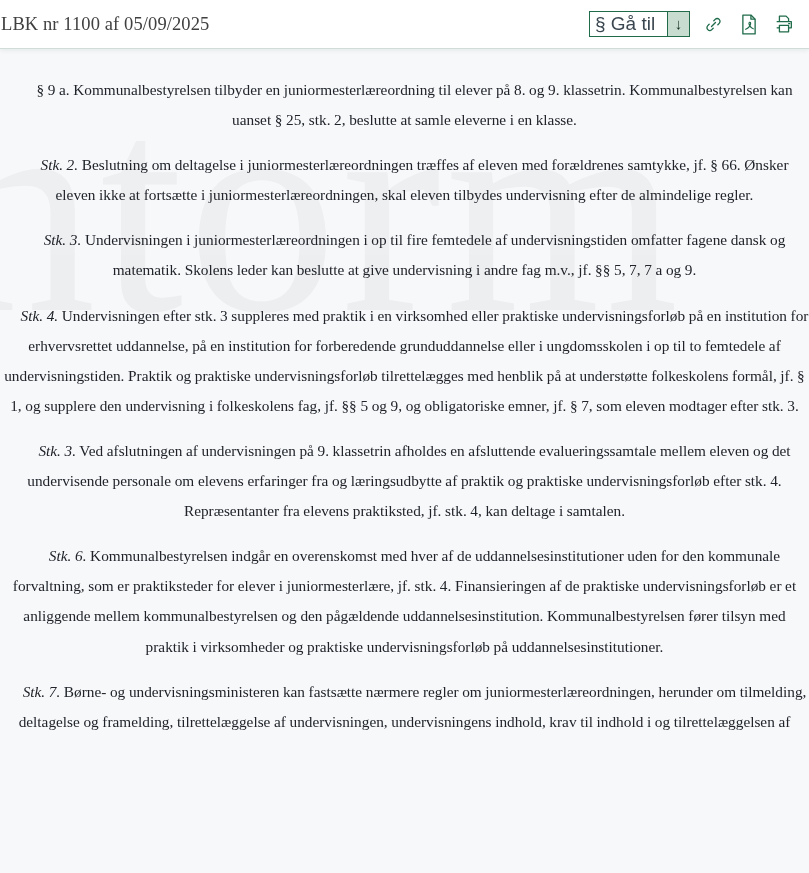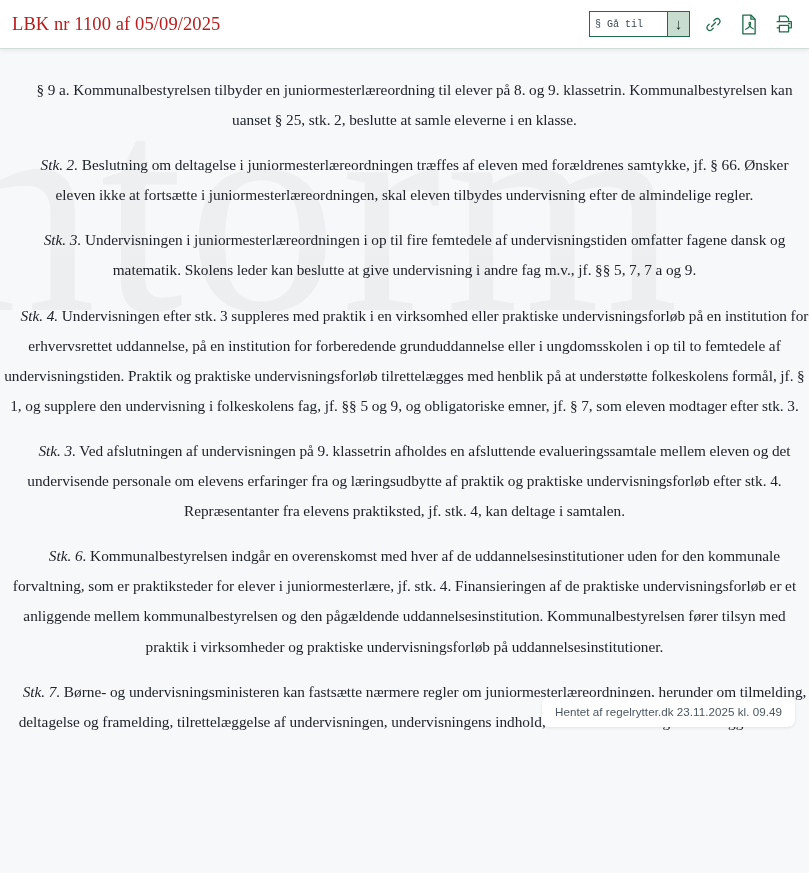--- a/index.html
+++ b/index.html
@@ -25,23 +25,23 @@
     background: #ffffff;
     border-bottom: 1px solid #cfdcd8;
     box-shadow: 0 2px 4px rgba(60,90,80,0.08);
     display: flex;
     align-items: center;
     padding: 0 14px 0 0;
   }
   .doc-title {
     font-family: "Liberation Serif", "DejaVu Serif", serif;
     font-size: 18.5px;
-    color: #b91c1c;
+    color: #404040;
     letter-spacing: 0.1px;
-    padding-left: 12px;
+    padding-left: 1px;
     white-space: nowrap;
     flex: 0 0 auto;
   }
   .topbar-spacer { flex: 1 1 auto; }
 
   .topbar-tools {
     display: flex;
     align-items: center;
     gap: 12px;
     flex: 0 0 auto;
@@ -53,22 +53,22 @@
     align-items: stretch;
     height: 26px;
     border: 1.4px solid #1f6b4a;
     background: #ffffff;
     width: 101px;
   }
   .goto-input {
     border: 0;
     outline: 0;
     background: transparent;
-    font-family: Liberation Mono, monospace;
-    font-size: 10px;
+    font-family: Liberation Sans, sans-serif;
+    font-size: 19px;
     color: #a21caf;
     padding: 0 4px 0 5px;
     width: 100%;
     min-width: 0;
   }
   .goto-input::placeholder { color: #3b4750; opacity: 1; }
   .goto-btn {
     flex: 0 0 auto;
     width: 22px;
     background: #c8ddd0;
@@ -216,15 +216,14 @@
     <p class="para"><em>Stk. 4.</em><span> Undervisningen efter stk. 3 suppleres med praktik i en virksomhed eller praktiske undervisningsforløb på en institution for erhvervsrettet uddannelse, på en institution for forberedende grunduddannelse eller i ungdomsskolen i op til to femtedele af undervisningstiden. Praktik og praktiske undervisningsforløb tilrettelægges med henblik på at understøtte folkeskolens formål, jf. § 1, og supplere den undervisning i folkeskolens fag, jf. §§ 5 og 9, og obligatoriske emner, jf. § 7, som eleven modtager efter stk. 3.</span></p>
 
     <p class="para"><em>Stk. 3.</em><span> Ved afslutningen af undervisningen på 9. klassetrin afholdes en afsluttende evalueringssamtale mellem eleven og det undervisende personale om elevens erfaringer fra og læringsudbytte af praktik og praktiske undervisningsforløb efter stk. 4. Repræsentanter fra elevens praktiksted, jf. stk. 4, kan deltage i samtalen.</span></p>
 
     <p class="para"><em>Stk. 6.</em><span> Kommunalbestyrelsen indgår en overenskomst med hver af de uddannelsesinstitutioner uden for den kommunale forvaltning, som er praktiksteder for elever i juniormesterlære, jf. stk. 4. Finansieringen af de praktiske undervisningsforløb er et anliggende mellem kommunalbestyrelsen og den pågældende uddannelsesinstitution. Kommunalbestyrelsen fører tilsyn med praktik i virksomheder og praktiske undervisningsforløb på uddannelsesinstitutioner.</span></p>
 
     <p class="para"><em>Stk. 7.</em><span> Børne- og undervisningsministeren kan fastsætte nærmere regler om juniormesterlæreordningen, herunder om tilmelding, deltagelse og framelding, tilrettelæggelse af undervisningen, undervisningens indhold, krav til indhold i og tilrettelæggelsen af praktik og praktiske undervisningsforløb, krav til praktikstedet, erstatning ved tilskadekomst, erstatning for person- og tingsskade, indgåelse af aftaler mellem elever, deres forældre og virksomheder om praktik, indgåelse af overenskomst mellem kommunalbestyrelsen og uddannelsesinstitutioner om praktiske undervisningsforløb samt om afsluttende evalueringssamtale.</span></p>
 
   </div>
 
-  <div class="fetch-badge">Hentet af regelrytter.dk 23.11.2025 kl. 09.49</div>
 
 </div>
 
 </body></html>

